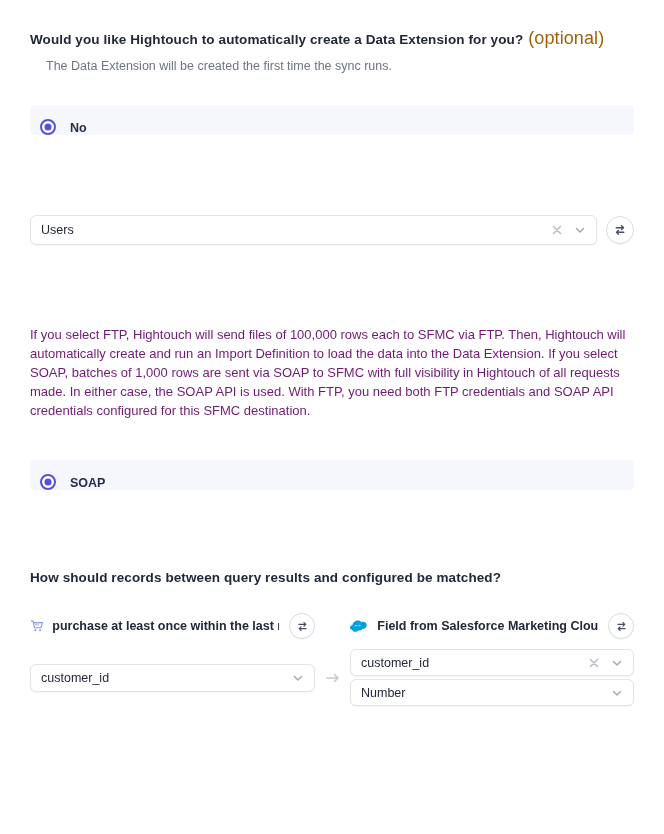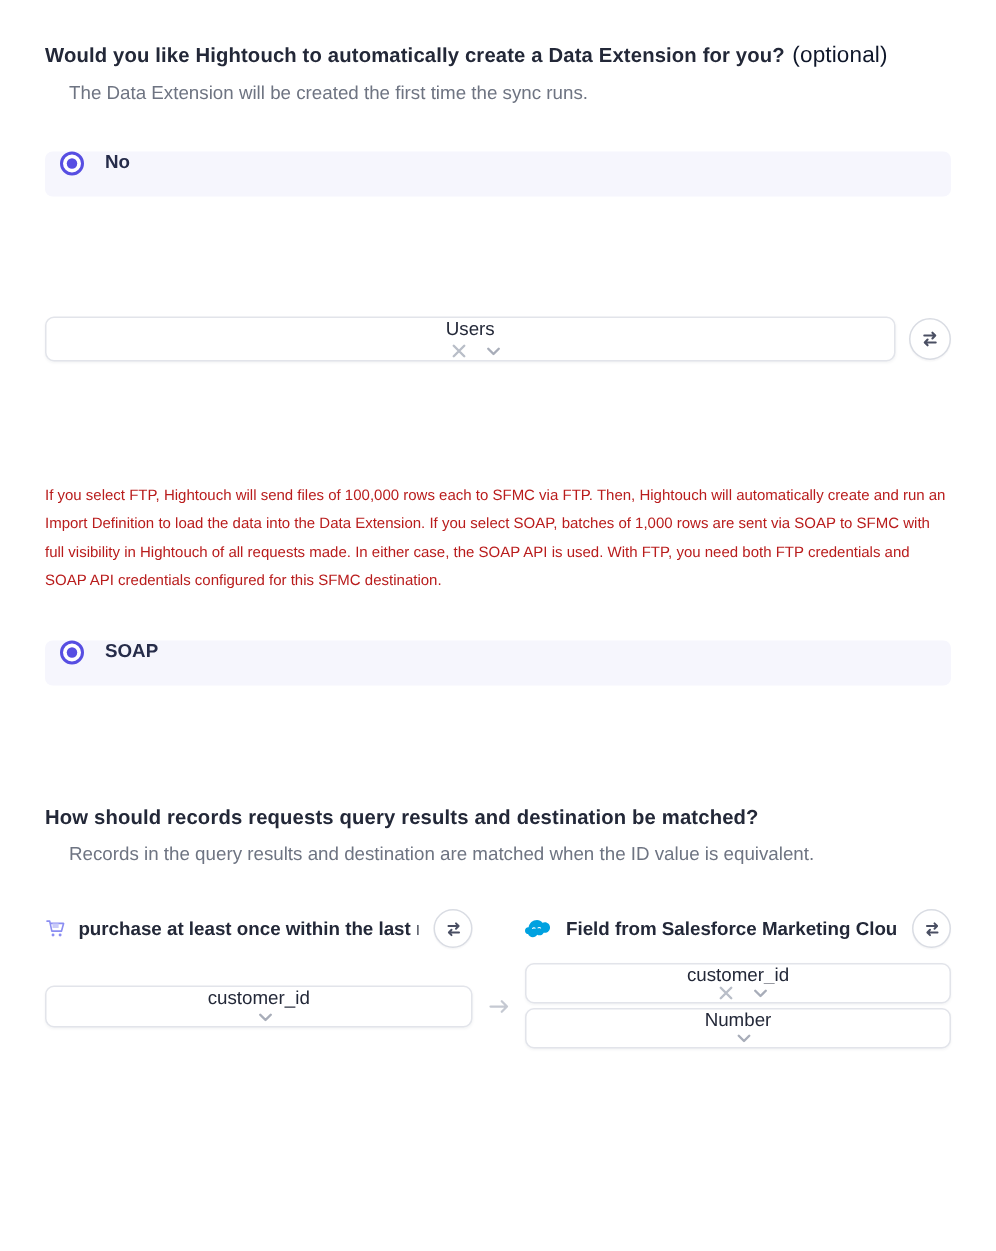--- a/index.html
+++ b/index.html
@@ -13,52 +13,52 @@
     width:664px;height:834px;overflow:hidden;
     font-family:"Liberation Sans","DejaVu Sans",sans-serif;
     color:#232838;
   }
   .page{padding:28px 30px 0 30px;}
   .section{margin-bottom:80px;}
   .section:last-child{margin-bottom:0;}
   .q-title{
     font-size:13.5px;font-weight:700;color:#232838;letter-spacing:.1px;
   }
-  .q-title .optional{font-weight:400;color:#0f172a;font-size:15px;margin-left:5px;}
+  .q-title .optional{font-weight:400;color:#a16207;font-size:18px;margin-left:5px;}
   .q-subtitle{
     margin-top:8px;font-size:12.5px;color:#6e7482;line-height:18px;margin-left:16px;
   }
   .q-desc{
-    margin-top:10px;font-size:10px;color:#b91c1c;line-height:19px;max-width:606px;
+    margin-top:10px;font-size:13px;color:#701a75;line-height:19px;max-width:606px;
   }
   
   .radio-group{margin-top:30px;}
   .radio-row{
-    display:flex;align-items:flex-start;height:30px;border-radius:5px;
+    display:flex;align-items:flex-end;height:30px;border-radius:5px;
     padding-left:10px;margin-bottom:8px;cursor:pointer;
   }
   .radio-row.row--selected{background:var(--row-highlight);}
   .radio{
     width:16px;height:16px;border-radius:50%;flex:0 0 16px;
     border:1.5px solid #8a8f9b;background:#fff;position:relative;
   }
   .row--selected .radio{
     border:2.5px solid var(--accent);
   }
   .row--selected .radio::after{
     content:"";position:absolute;left:50%;top:50%;width:7px;height:7px;
     transform:translate(-50%,-50%);border-radius:50%;background:var(--accent);
   }
   .radio-label{margin-left:14px;font-size:12.5px;font-weight:600;color:#262c4a;}
   
   .select-line{margin-top:18px;display:flex;align-items:center;}
   .select{
     display:flex;align-items:center;height:30px;background:#fff;
     border:1px solid #e2e4ea;border-radius:6px;padding:0 10px;
-    box-shadow:0 1px 2px rgba(25,30,60,.05);cursor:pointer;flex-direction:column;
+    box-shadow:0 1px 2px rgba(25,30,60,.05);cursor:pointer;
   }
   .select .value{font-size:12.5px;color:#232838;flex:1 1 auto;white-space:nowrap;overflow:hidden;}
   .select .icons{display:flex;align-items:center;gap:12px;margin-left:8px;}
   .select-wide{width:577px;}
   .icon-btn{
     width:28px;height:28px;border-radius:50%;border:1px solid #d9dce3;background:#fff;
     display:flex;align-items:center;justify-content:center;margin-left:9px;cursor:pointer;flex:0 0 28px;
     box-shadow:0 1px 1px rgba(25,30,60,.04);
   }
   
@@ -113,31 +113,30 @@
       <button class="icon-btn">
         <svg class="stroke" width="14" height="14" viewBox="0 0 14 14" stroke="#4a4f63" stroke-width="1.4">
             <path d="M3.2 4.7h7.2M8.6 2.8l1.9 1.9-1.9 1.9M10.8 9.3H3.6M5.4 7.4L3.5 9.3l1.9 1.9"></path>
           </svg>
       </button>
     </div>
   </div>
 
   <div class="section">
     <div class="q-desc">If you select FTP, Hightouch will send files of 100,000 rows each to SFMC via FTP. Then, Hightouch will automatically create and run an Import Definition to load the data into the Data Extension. If you select SOAP, batches of 1,000 rows are sent via SOAP to SFMC with full visibility in Hightouch of all requests made. In either case, the SOAP API is used. With FTP, you need both FTP credentials and SOAP API credentials configured for this SFMC destination.</div>
-    <div class="radio-group" style="margin-top:30px;">
+    <div class="radio-group" style="margin-top:40px;">
       <div class="radio-row row--selected">
         <span class="radio"></span>
         <span class="radio-label">SOAP</span>
       </div>
     </div>
   </div>
 
   <div class="section">
-    <div class="q-title"><span>How should records requests query results and destination be matched?</span></div>
-    <div class="q-subtitle">Records in the query results and destination are matched when the ID value is equivalent.</div>
+    <div class="q-title"><span>How should records between query results and configured be matched?</span></div>
 
     <div class="mapping">
 
       <div class="map-col map-col-left">
         <div class="map-header">
           <svg class="stroke" width="16" height="16" viewBox="0 0 16 16" stroke="#8b8ef2" stroke-width="1.2">
             <path d="M1.5 2.5h2l1.6 7.5h7.2l1.6-5.8H4.1"></path>
             <circle cx="6" cy="12.8" r="1.1" fill="#8b8ef2" stroke="none"></circle>
             <circle cx="11.3" cy="12.8" r="1.1" fill="#8b8ef2" stroke="none"></circle>
             <rect x="5.6" y="4.2" width="4.6" height="3.4" fill="#c9cbf8" stroke="none"></rect>

